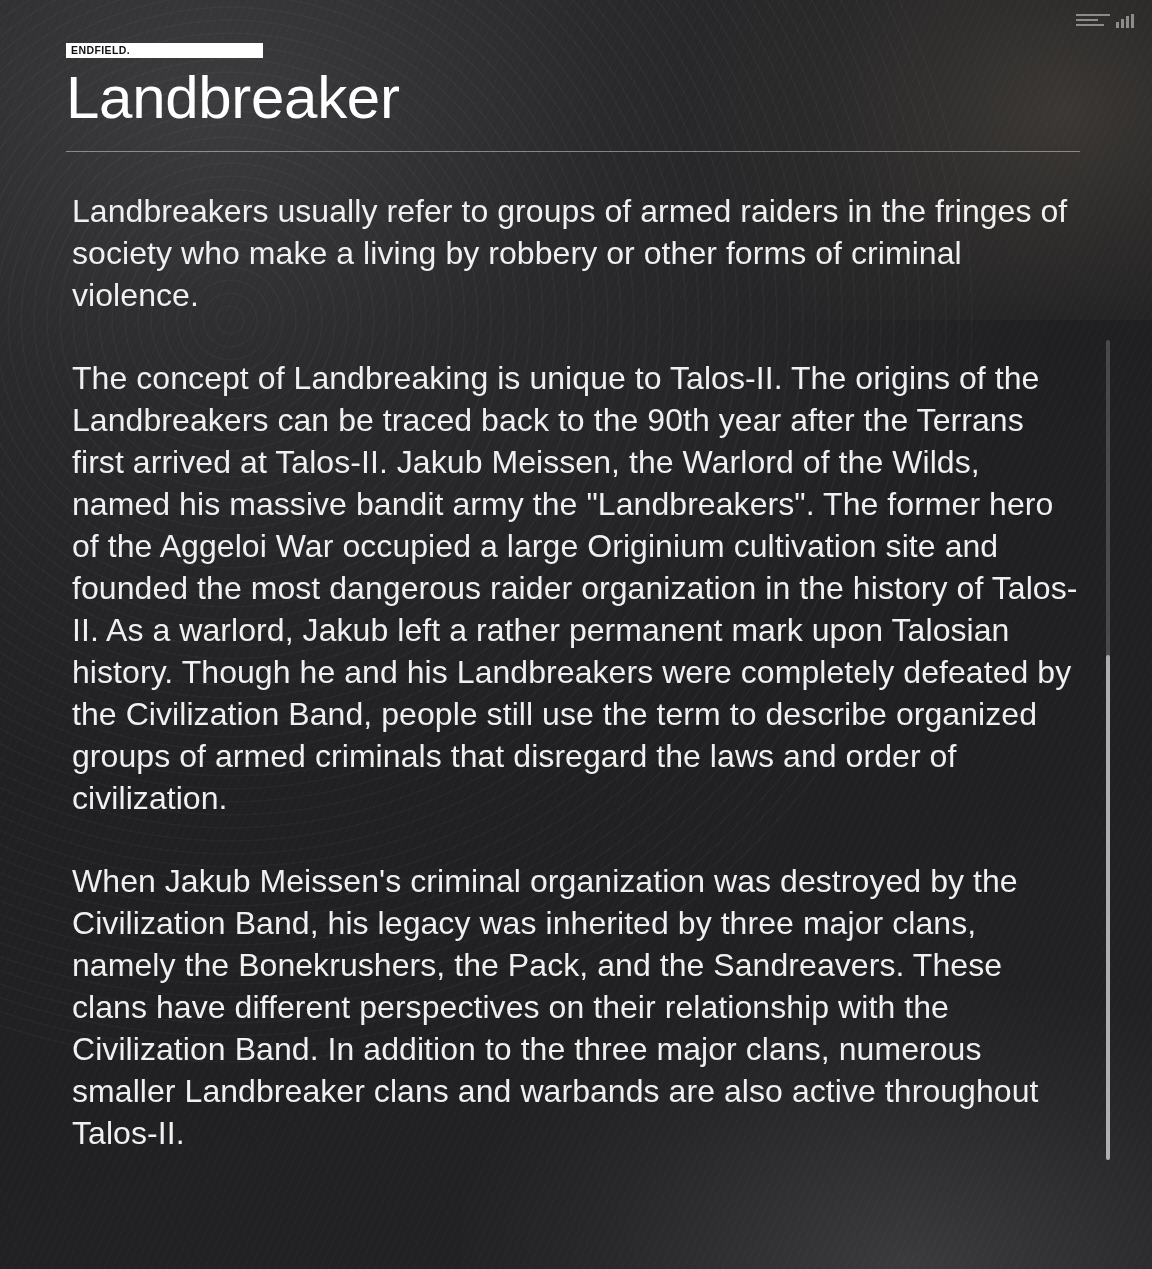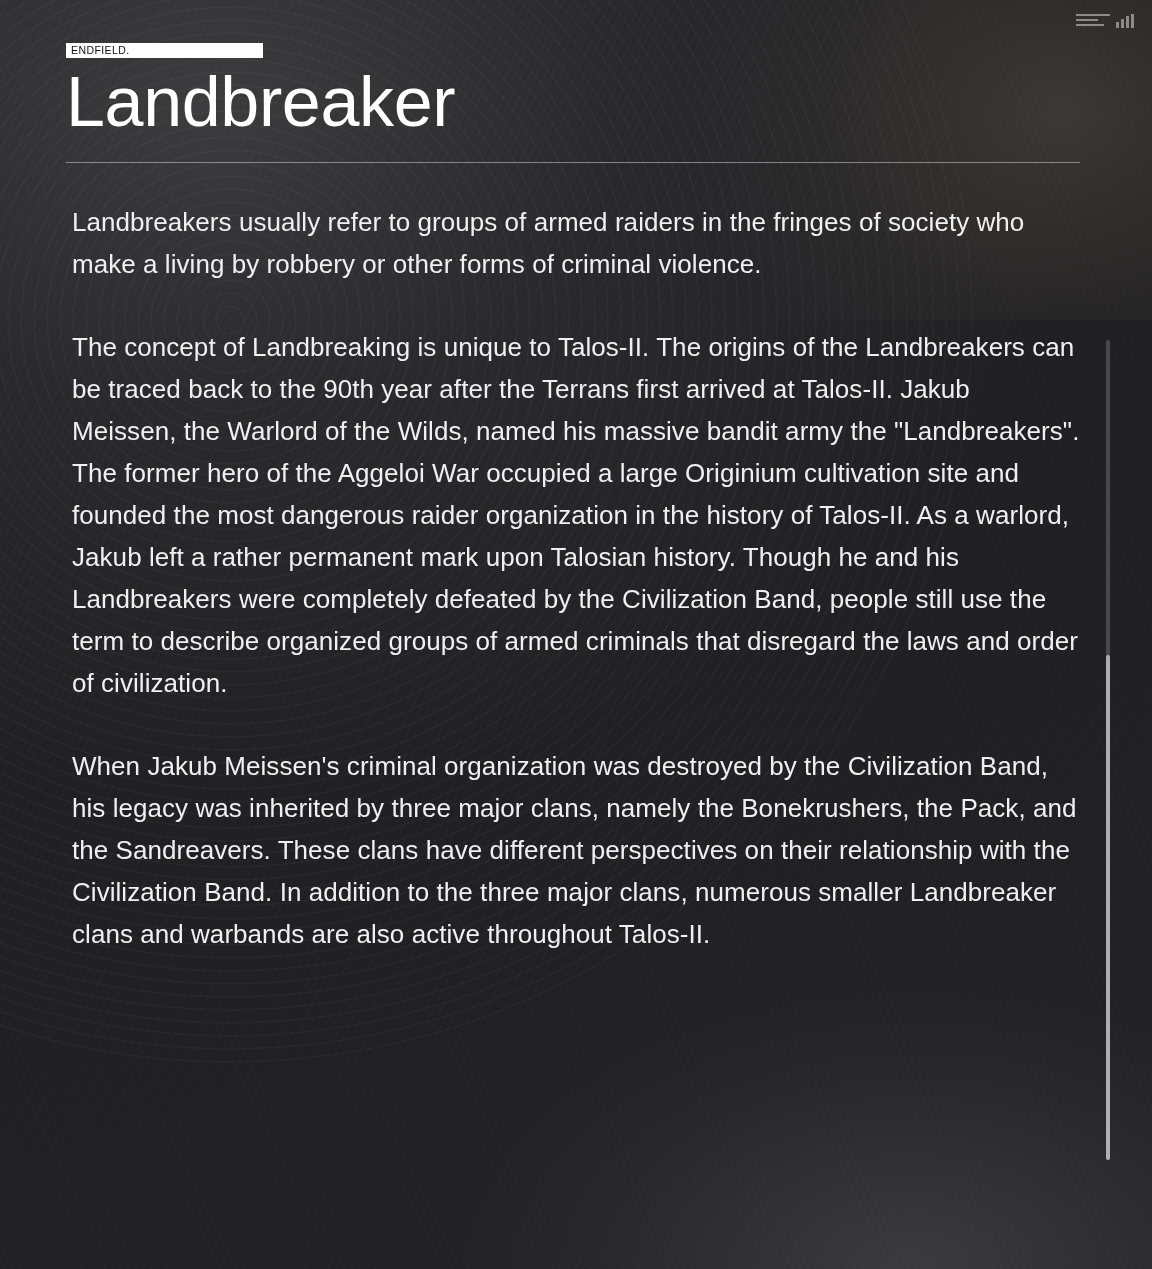--- a/index.html
+++ b/index.html
@@ -75,48 +75,48 @@
   }
   .brand-tag {
     display: inline-flex;
     align-items: center;
     background: #ffffff;
     color: #111111;
     height: 15px;
     min-width: 188px;
     padding: 0 4px 0 5px;
     font-size: 10.5px;
-    font-weight: normal;
+    font-weight: bold;
     letter-spacing: 0.04em;
     line-height: 15px;
     font-family: "Liberation Sans", sans-serif;
   }
   .title {
     margin: 8px 0 0 0;
-    font-size: 70px;
+    font-size: 60px;
     font-weight: 400;
     letter-spacing: -0.005em;
     line-height: 1.05;
     color: #ffffff;
     font-family: "Liberation Sans", sans-serif;
   }
   .divider {
     margin: 22px 0 0 0;
     height: 1px;
     background: rgba(255,255,255,0.42);
     width: calc(100% - 0px);
   }
 
   
   .body {
     padding: 0 72px 0 72px;
     position: relative;
   }
   .para {
-    font-size: 26px;
+    font-size: 32px;
     line-height: 42px;
     color: #f0f0f0;
     margin: 0;
     letter-spacing: 0.002em;
     font-weight: 400;
   }
   .para.first { margin-top: 38px; }
   .para.gap { margin-top: 41px; }
 
   

